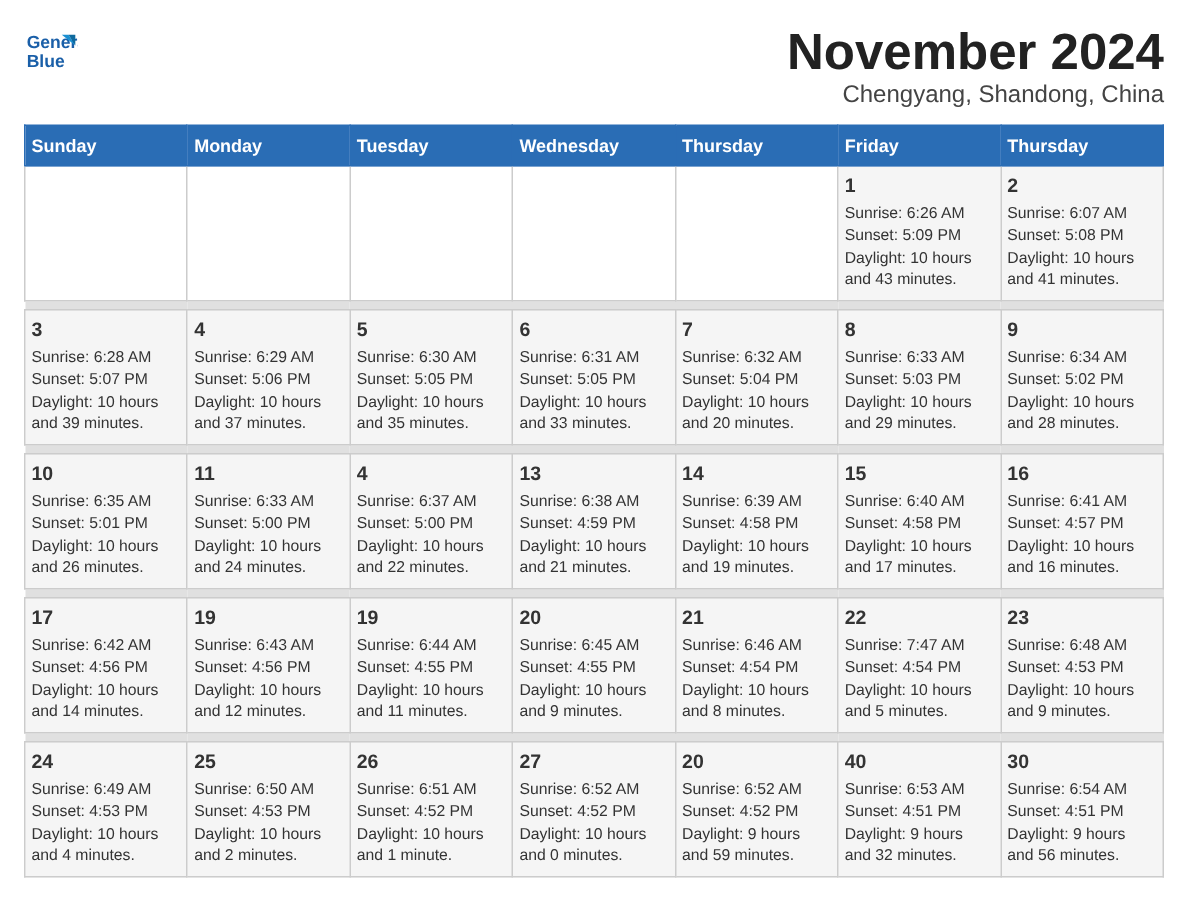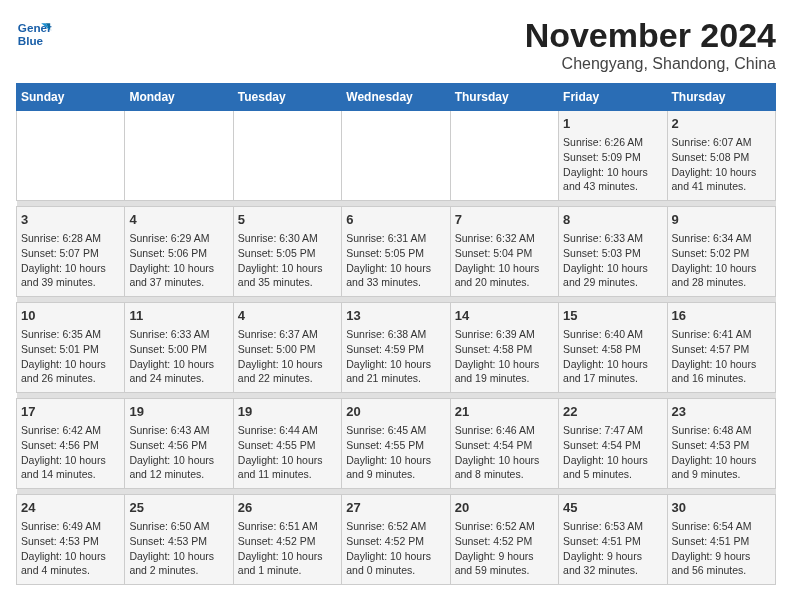--- a/index.html
+++ b/index.html
@@ -357,21 +357,21 @@
           <div>and 0 minutes.</div>
         </td>
         <td>
           <span class="day-num">20</span>
           <div>Sunrise: 6:52 AM</div>
           <div>Sunset: 4:52 PM</div>
           <div>Daylight: 9 hours</div>
           <div>and 59 minutes.</div>
         </td>
         <td>
-          <span class="day-num">45</span>
+          <span class="day-num">40</span>
           <div>Sunrise: 6:53 AM</div>
           <div>Sunset: 4:51 PM</div>
           <div>Daylight: 9 hours</div>
           <div>and 32 minutes.</div>
         </td>
         <td>
           <span class="day-num">30</span>
           <div>Sunrise: 6:54 AM</div>
           <div>Sunset: 4:51 PM</div>
           <div>Daylight: 9 hours</div>

